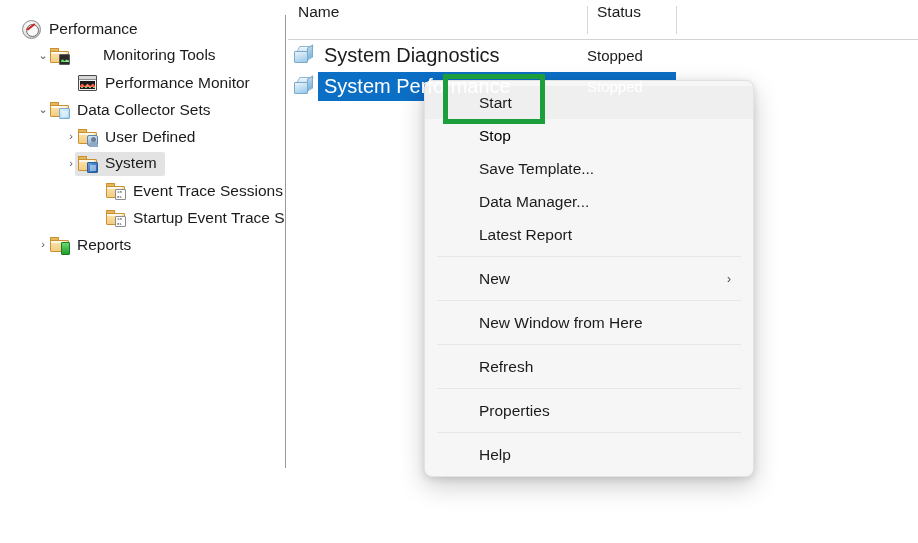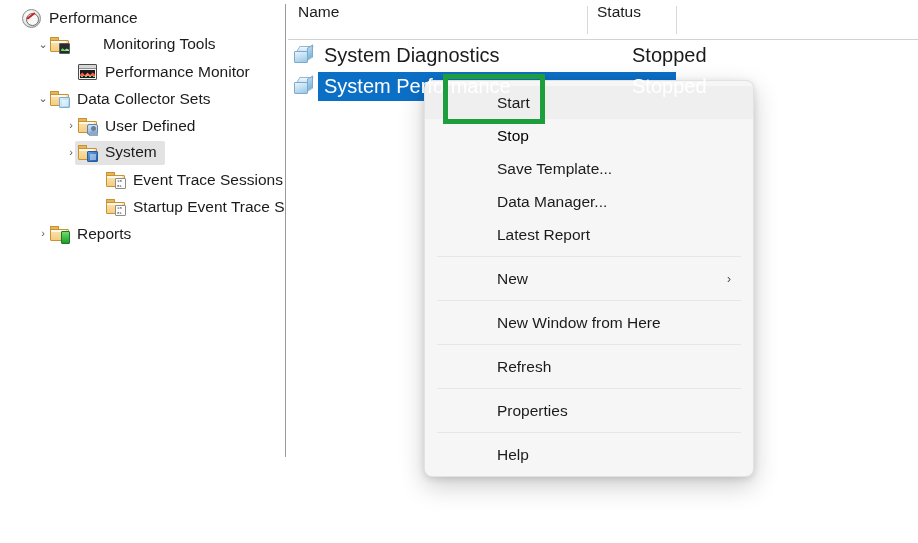--- a/index.html
+++ b/index.html
@@ -12,21 +12,21 @@
   }
   #root {
     position: relative;
     width: 918px; height: 543px;
     background: #ffffff;
   }
 
   
   #tree-panel {
     position: absolute;
-    left: 0; top: 4px;
+    left: 0; top: 15px;
     width: 286px; height: 453px;
     background: #ffffff;
     border-right: 1px solid #9a9a9a;
     overflow: hidden;
   }
   .tree-row {
     position: relative;
     height: 27px;
     display: flex;
     align-items: center;
@@ -251,21 +251,21 @@
     position: absolute;
     left: 32px; top: 0; height: 31px;
     display: flex; align-items: center;
     font-size: 20px; color: #1b1b1b;
     padding: 0 4px;
   }
   .list-row .status {
     position: absolute;
     left: 299px; top: 0; height: 31px;
     display: flex; align-items: center;
-    font-size: 20px; color: #1b1b1b; margin-left: 45px;
+    font-size: 15px; color: #1b1b1b;
   }
   .list-row.selected .selbar {
     position:absolute;
     left: 30px; right: 242px; top: 1px; height: 29px;
     background: #0c6fc6;
   }
   .list-row.selected .name,
   .list-row.selected .status { color:#ffffff; z-index:2; }
 
   
@@ -278,21 +278,21 @@
     border-radius: 8px;
     box-shadow: 0 9px 26px rgba(0,0,0,.20), 0 2px 7px rgba(0,0,0,.12);
     padding: 5px 0 5px 0;
     overflow: visible;
   }
   .menu-item {
     position: relative;
     height: 33px;
     display: flex;
     align-items: center;
-    padding-left: 72px;
+    padding-left: 54px;
     padding-right: 14px;
     font-size: 15.5px;
     color: #1b1b1b;
     white-space: nowrap;
   }
   .menu-item.hovered { background: #efefef; }
   .menu-item.disabled { color: #000000; }
   .menu-item .submenu-arrow {
     position: absolute;
     right: 22px;

